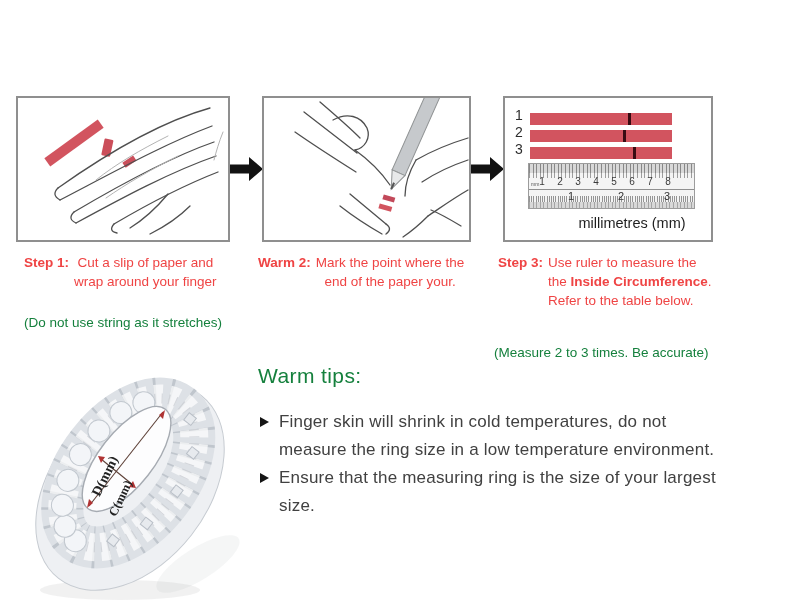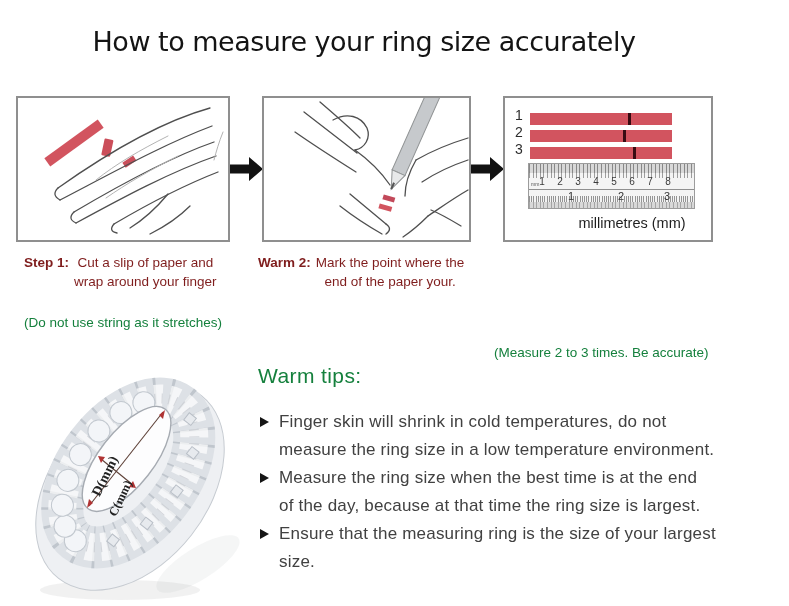--- a/index.html
+++ b/index.html
@@ -10,21 +10,21 @@
          font-family:"DejaVu Sans",sans-serif;}
   .panel{position:absolute;top:96px;height:146px;background:#fff;border:2px solid #8f8f8f;
          box-sizing:border-box;}
   #panel1{left:16px;width:214px;}
   #panel2{left:262px;width:209px;}
   #panel3{left:503px;width:210px;}
   .arrow{position:absolute;top:155px;}
   #arrow1{left:230px;} #arrow2{left:471px;}
 
   
-  .caption{position:absolute;top:253px;display:flex;font-size:13.5px;color:#7f1d1d;line-height:19px;}
+  .caption{position:absolute;top:253px;display:flex;font-size:13.5px;color:#ef4444;line-height:19px;}
   .caption .lbl{font-weight:bold;white-space:pre;margin-right:5px;}
   .cap1{left:24px;} .cap2{left:258px;} .cap3{left:498px;}
   .ln{display:block;}
   .cont.center{text-align:center;}
   .note{position:absolute;top:315px;font-size:13.5px;color:#15803d;}
   .note1{left:24px;} .note3{left:494px;margin-top:30px;}
 
   
   .p3num{position:absolute;font-size:14px;color:#2d2d2d;left:8px;width:12px;text-align:center;}
   .strip{position:absolute;left:25px;width:142px;height:12px;background:#d2545f;}
@@ -56,21 +56,20 @@
   .tl{font-size:17px;line-height:28px;color:#414141;letter-spacing:.2px;}
 
   .ring-svg{position:absolute;left:0;top:366px;}
   .sketch{position:absolute;left:0;top:0;}
 </style>
 </head>
 <body>
 
 <div class="page">
 
-  <h1 class="title">How to measure your ring size accurately</h1>
 
   <div class="panel" id="panel1">
     <svg class="sketch" width="210" height="142" viewBox="0 0 210 142">
       <rect x="23" y="40" width="66" height="10" fill="#d2545f" transform="rotate(-36 56 45)"></rect>
       <rect x="85" y="41" width="9" height="17" rx="1" fill="#cb4e5a" transform="rotate(12 89 49)"></rect>
       <rect x="105" y="61" width="13" height="6" fill="#c94f5b" transform="rotate(-34 111 64)"></rect>
       <g stroke="#4f4f4f" stroke-width="1.3" fill="none" stroke-linecap="round">
         <path d="M 192,10 C 142,24 88,56 40,90"></path>
         <path d="M 40,90 q -7,7 2,12"></path>
         <path d="M 42,102 C 92,76 146,46 194,28"></path>
@@ -168,20 +167,28 @@
       <span class="ln">wrap around your finger</span>
     </span>
   </div>
   <div class="caption cap2">
     <span class="lbl">Warm 2:</span>
     <span class="cont center">
       <span class="ln">Mark the point where the</span>
       <span class="ln">end of the paper your.</span>
     </span>
   </div>
+  <div class="caption cap3">
+    <span class="lbl">Step 3:</span>
+    <span class="cont">
+      <span class="ln">Use ruler to measure the</span>
+      <span class="ln"><span>the </span><b>Inside Circumference</b><span>.</span></span>
+      <span class="ln">Refer to the table below.</span>
+    </span>
+  </div>
 
   <div class="note note1">(Do not use string as it stretches)</div>
   <div class="note note3">(Measure 2 to 3 times. Be accurate)</div>
 
   <svg class="ring-svg" width="256" height="240" viewBox="0 0 256 240">
     <ellipse cx="120" cy="224" rx="80" ry="10" fill="#777777" opacity="0.10"></ellipse>
     <ellipse cx="198" cy="198" rx="48" ry="16" fill="#99a4aa" opacity="0.10" transform="rotate(-32 198 198)"></ellipse>
     <g transform="rotate(-52 130 121)">
       <ellipse cx="130" cy="121" rx="116" ry="78" fill="#eef0f3" stroke="#c6cbd1" stroke-width="1"></ellipse>
       <ellipse cx="140" cy="111" rx="86" ry="50" fill="none" stroke="#dde1e6" stroke-width="42"></ellipse>
@@ -226,26 +233,19 @@
     <div class="tip">
       <span class="tri"></span>
       <span class="tl">
         <span class="ln">Finger skin will shrink in cold temperatures, do not</span>
         <span class="ln">measure the ring size in a low temperature environment.</span>
       </span>
     </div>
     <div class="tip">
       <span class="tri"></span>
       <span class="tl">
-        <span class="ln">Measure the ring size when the best time is at the end</span>
-        <span class="ln">of the day, because at that time the ring size is largest.</span>
-      </span>
-    </div>
-    <div class="tip">
-      <span class="tri"></span>
-      <span class="tl">
         <span class="ln">Ensure that the measuring ring is the size of your largest</span>
         <span class="ln">size.</span>
       </span>
     </div>
   </div>
 
 </div>
 
 </body></html>

